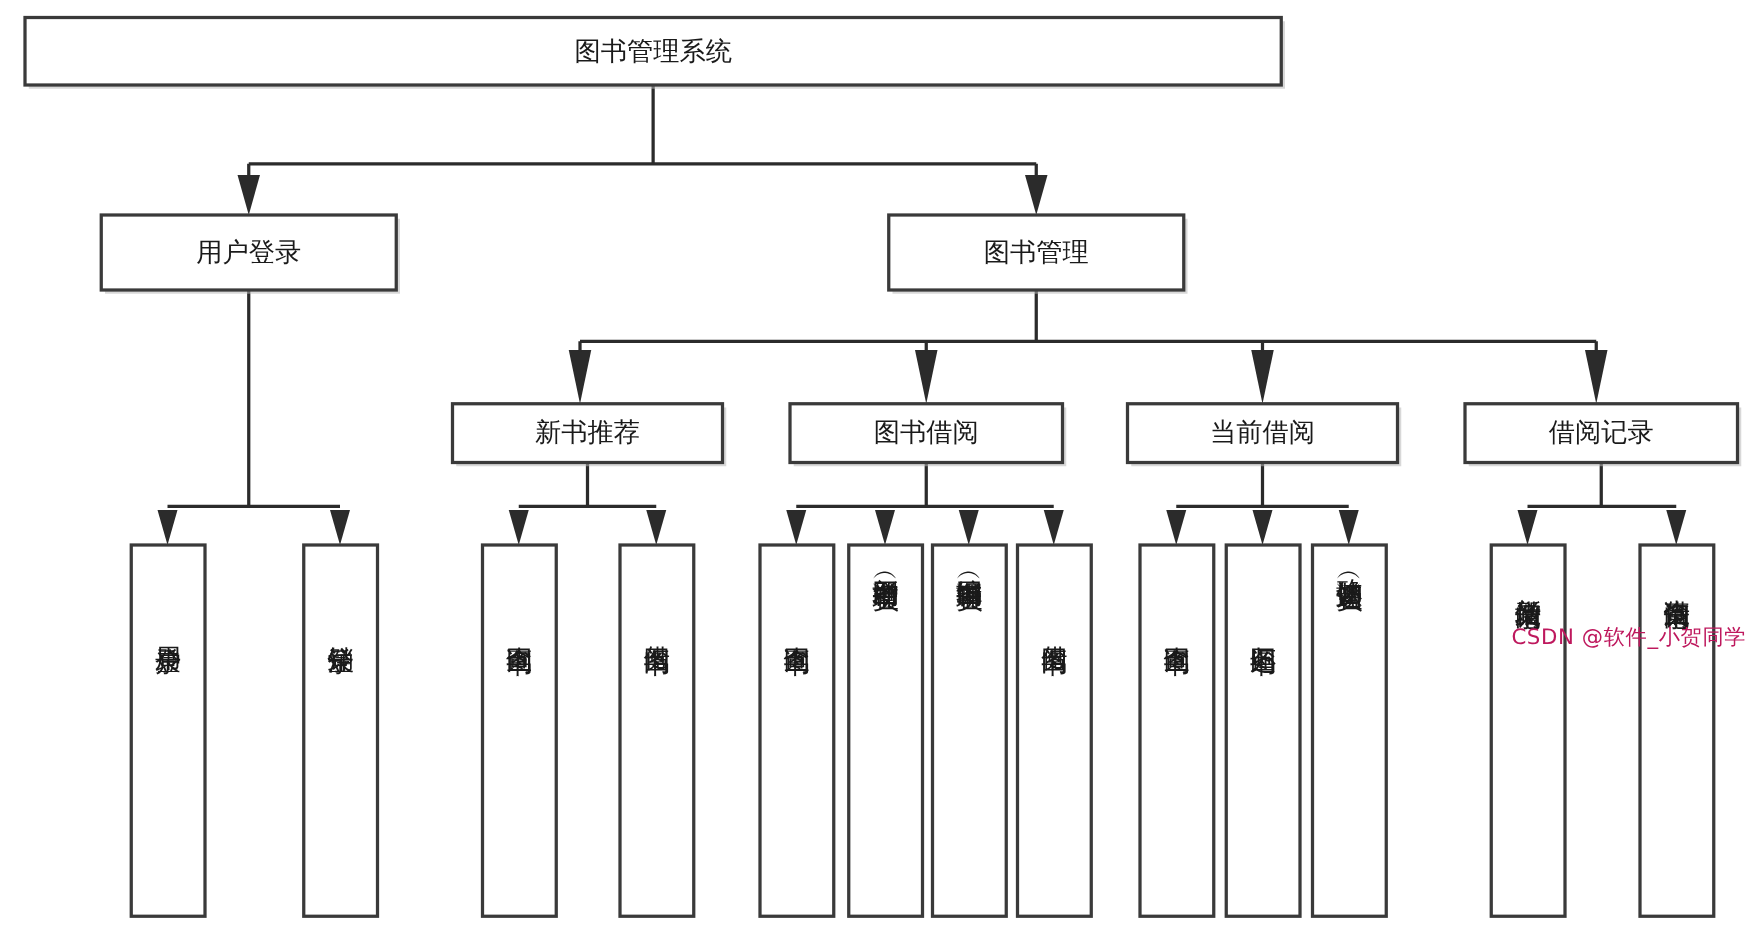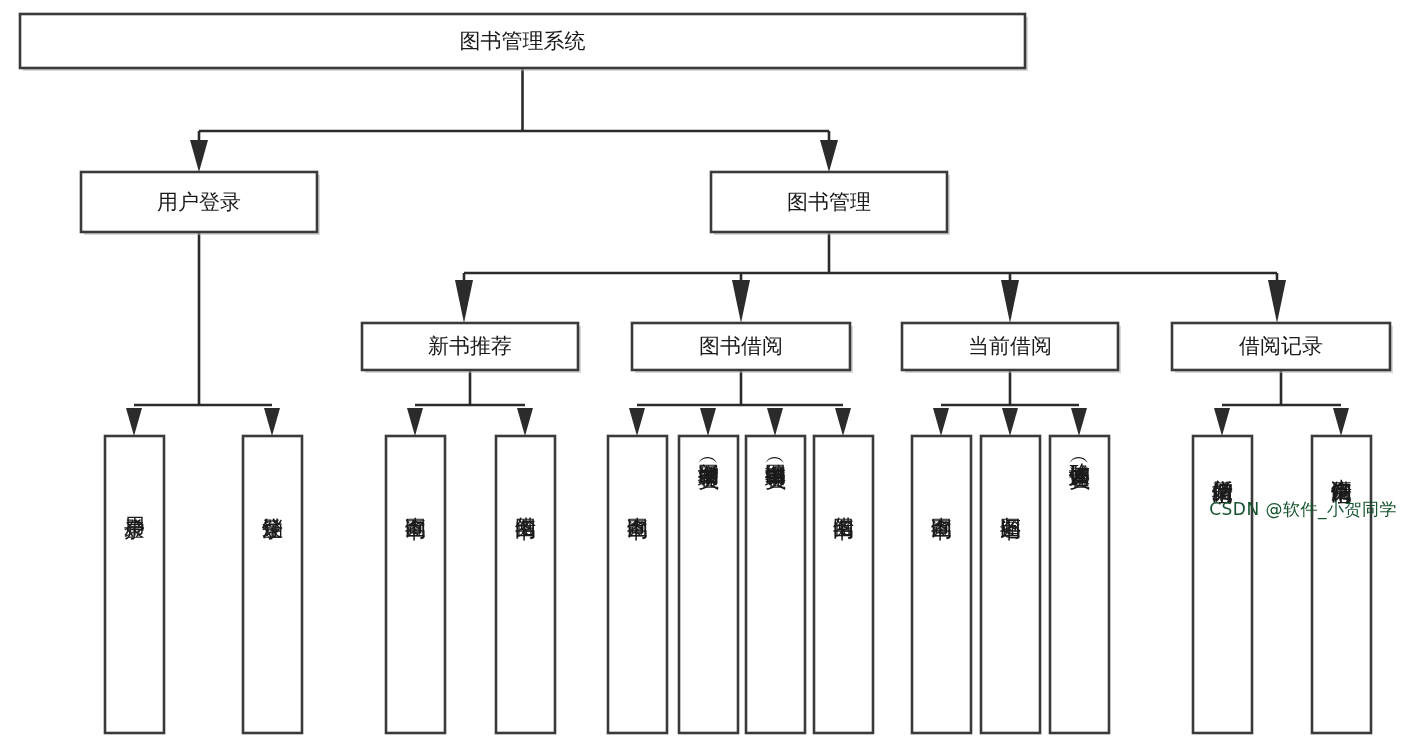--- a/index.html
+++ b/index.html
@@ -77,21 +77,21 @@
     letter-spacing: 1px;
     white-space: nowrap;
     text-align: left;
   }
   .watermark {
     position: absolute;
     right: 8px;
     bottom: 4px;
     font-family: "DejaVu Sans", "Liberation Sans", sans-serif;
     font-size: 17px;
-    color: #14532d;
+    color: #be185d;
     letter-spacing: 0.5px;
     white-space: nowrap;
     user-select: none;
   }
 </style>
 </head>
 <body>
 
 <div id="diagram-root">
 

